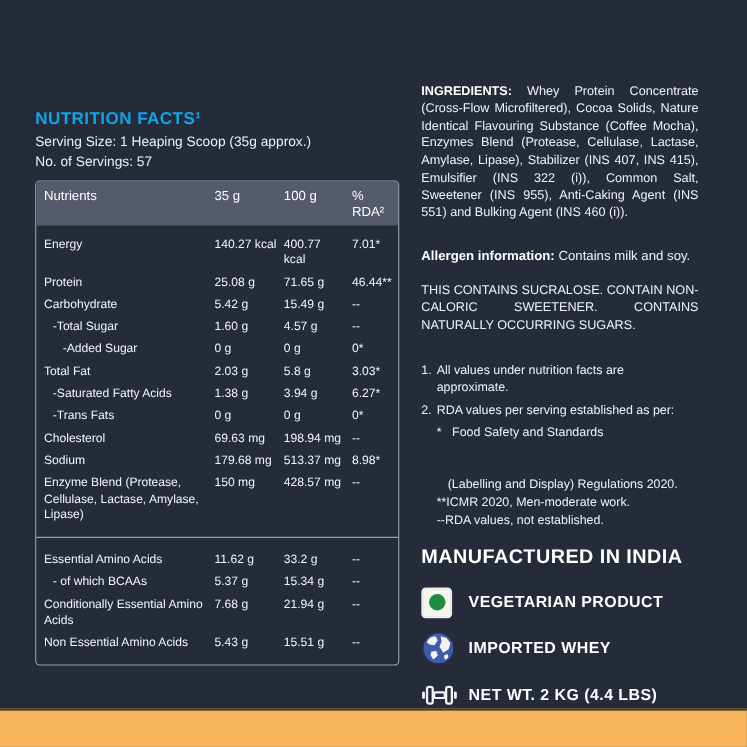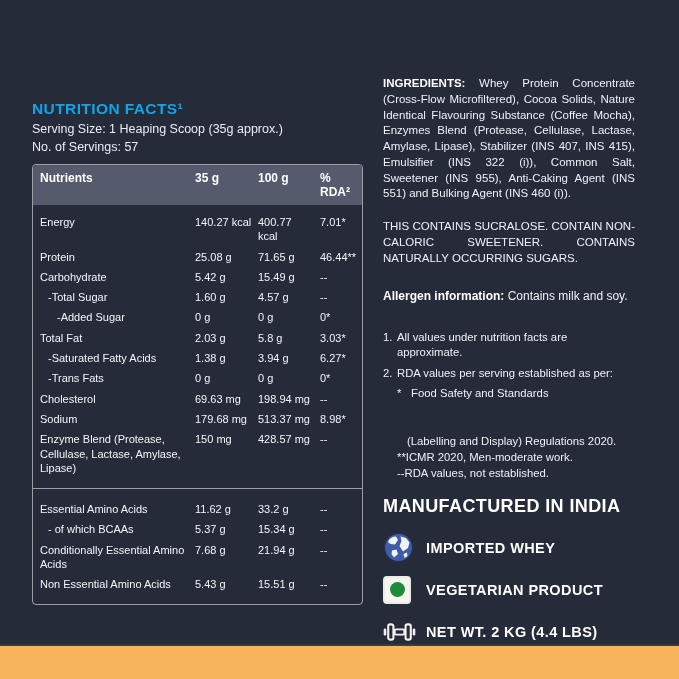--- a/index.html
+++ b/index.html
@@ -17,21 +17,21 @@
   .left-panel{position:absolute;left:32px;top:100px;width:331px;}
   .nf-title{font-size:15.5px;font-weight:bold;letter-spacing:.4px;color:#0ea5e9;}
   .nf-sub{font-size:12.5px;margin-top:4px;color:#E9EDF4;}
   .table-box{
     margin-top:10px;border:1px solid rgba(255,255,255,.55);
     border-radius:4px;overflow:hidden;
   }
   .t-head{
     display:grid;grid-template-columns:155px 63px 62px 1fr;
     background:#555B6C;padding:6px 0 6px 7px;
-    font-size:12px;font-weight:bold;color:#fff;
+    font-size:12px;font-weight:normal;color:#fff;
   }
   .t-body{padding:7px 0 9px 0;}
   .t-row{
     display:grid;grid-template-columns:155px 63px 62px 1fr;
     padding:3px 0 3px 7px;font-size:11px;line-height:1.3;color:#F3F5F9;
   }
   .t-row .cell{padding-right:6px;}
   .lbl.ind-1{padding-left:8px;}
   .lbl.ind-2{padding-left:17px;}
   .t-divider{border-top:1.5px solid rgba(255,255,255,.55);margin:10px 0;}
@@ -174,25 +174,25 @@
         </div>
     </div>
   </div>
 
   <div class="right-col">
 
     <div class="para ingredients">
       <span class="bold">INGREDIENTS:</span><span> Whey Protein Concentrate (Cross-Flow Microfiltered), Cocoa Solids, Nature Identical Flavouring Substance (Coffee Mocha), Enzymes Blend (Protease, Cellulase, Lactase, Amylase, Lipase), Stabilizer (INS 407, INS 415), Emulsifier (INS 322 (i)), Common Salt, Sweetener (INS 955), Anti-Caking Agent (INS 551) and Bulking Agent (INS 460 (i)).</span>
     </div>
 
-    <div class="para sucralose">THIS CONTAINS SUCRALOSE. CONTAIN NON-CALORIC SWEETENER. CONTAINS NATURALLY OCCURRING SUGARS.</div>
-
     <div class="para allergen">
       <span class="bold">Allergen information:</span><span> Contains milk and soy.</span>
     </div>
+
+    <div class="para sucralose">THIS CONTAINS SUCRALOSE. CONTAIN NON-CALORIC SWEETENER. CONTAINS NATURALLY OCCURRING SUGARS.</div>
 
     <div class="notes">
         <div class="note ind-0">
     <span class="num">1.</span>
     <span class="txt">All values under nutrition facts are approximate.</span>
   </div>
         <div class="note ind-0">
     <span class="num">2.</span>
     <span class="txt">RDA values per serving established as per:</span>
   </div>
@@ -210,45 +210,45 @@
   </div>
         <div class="note ind-1">
 
     <span class="txt">--RDA values, not established.</span>
   </div>
       </div>
 
     <div class="manufactured">MANUFACTURED IN INDIA</div>
 
     <div class="badges">
+
+      <div class="badge-row">
+        <span class="badge-icon">
+          <span class="veg-mark">
+              <span class="veg-dot" style="background: rgb(30, 140, 60);"></span>
+            </span>
+        </span>
+        <span class="badge-label">VEGETARIAN PRODUCT</span>
+      </div>
 
       <div class="badge-row">
         <span class="badge-icon">
           <svg width="31" height="31" viewBox="0 0 31 31">
             <circle cx="15.5" cy="15.5" r="14.2" fill="#3E5CA8" stroke="#27304a" stroke-width="1.4"></circle>
             <path d="M5,10 Q7,4.5 13,4.5 L15,8 L12,12.5 L7.5,12 Z" fill="#F2F2F2"></path>
             <path d="M17.5,4.5 L23,6 L26.5,10.5 L25,16 L20,19.5 L16.5,14 L18.5,9 Z" fill="#F2F2F2"></path>
             <path d="M9,18.5 L13.5,17.5 L15,22 L11,25.5 L8.5,22 Z" fill="#F2F2F2"></path>
             <path d="M20.5,22 L24,20.5 L24.5,24 L21.5,26 Z" fill="#F2F2F2"></path>
           </svg>
         </span>
         <span class="badge-label">IMPORTED WHEY</span>
       </div>
 
       <div class="badge-row">
         <span class="badge-icon">
-          <span class="veg-mark">
-              <span class="veg-dot" style="background: rgb(30, 140, 60);"></span>
-            </span>
-        </span>
-        <span class="badge-label">VEGETARIAN PRODUCT</span>
-      </div>
-
-      <div class="badge-row">
-        <span class="badge-icon">
           <svg width="36" height="24" viewBox="0 0 38 24">
             <rect x="0.8" y="8" width="3" height="8" rx="1.5" fill="#F2F2F2"></rect>
             <rect x="6" y="3.2" width="6" height="17.6" rx="2.2" fill="none" stroke="#F2F2F2" stroke-width="2.4"></rect>
             <rect x="13.5" y="9" width="11" height="6" rx="1.2" fill="none" stroke="#F2F2F2" stroke-width="2.2"></rect>
             <rect x="26" y="3.2" width="6" height="17.6" rx="2.2" fill="none" stroke="#F2F2F2" stroke-width="2.4"></rect>
             <rect x="34.2" y="8" width="3" height="8" rx="1.5" fill="#F2F2F2"></rect>
           </svg>
         </span>
         <span class="badge-label">NET WT. 2 KG (4.4 LBS)</span>
       </div>

